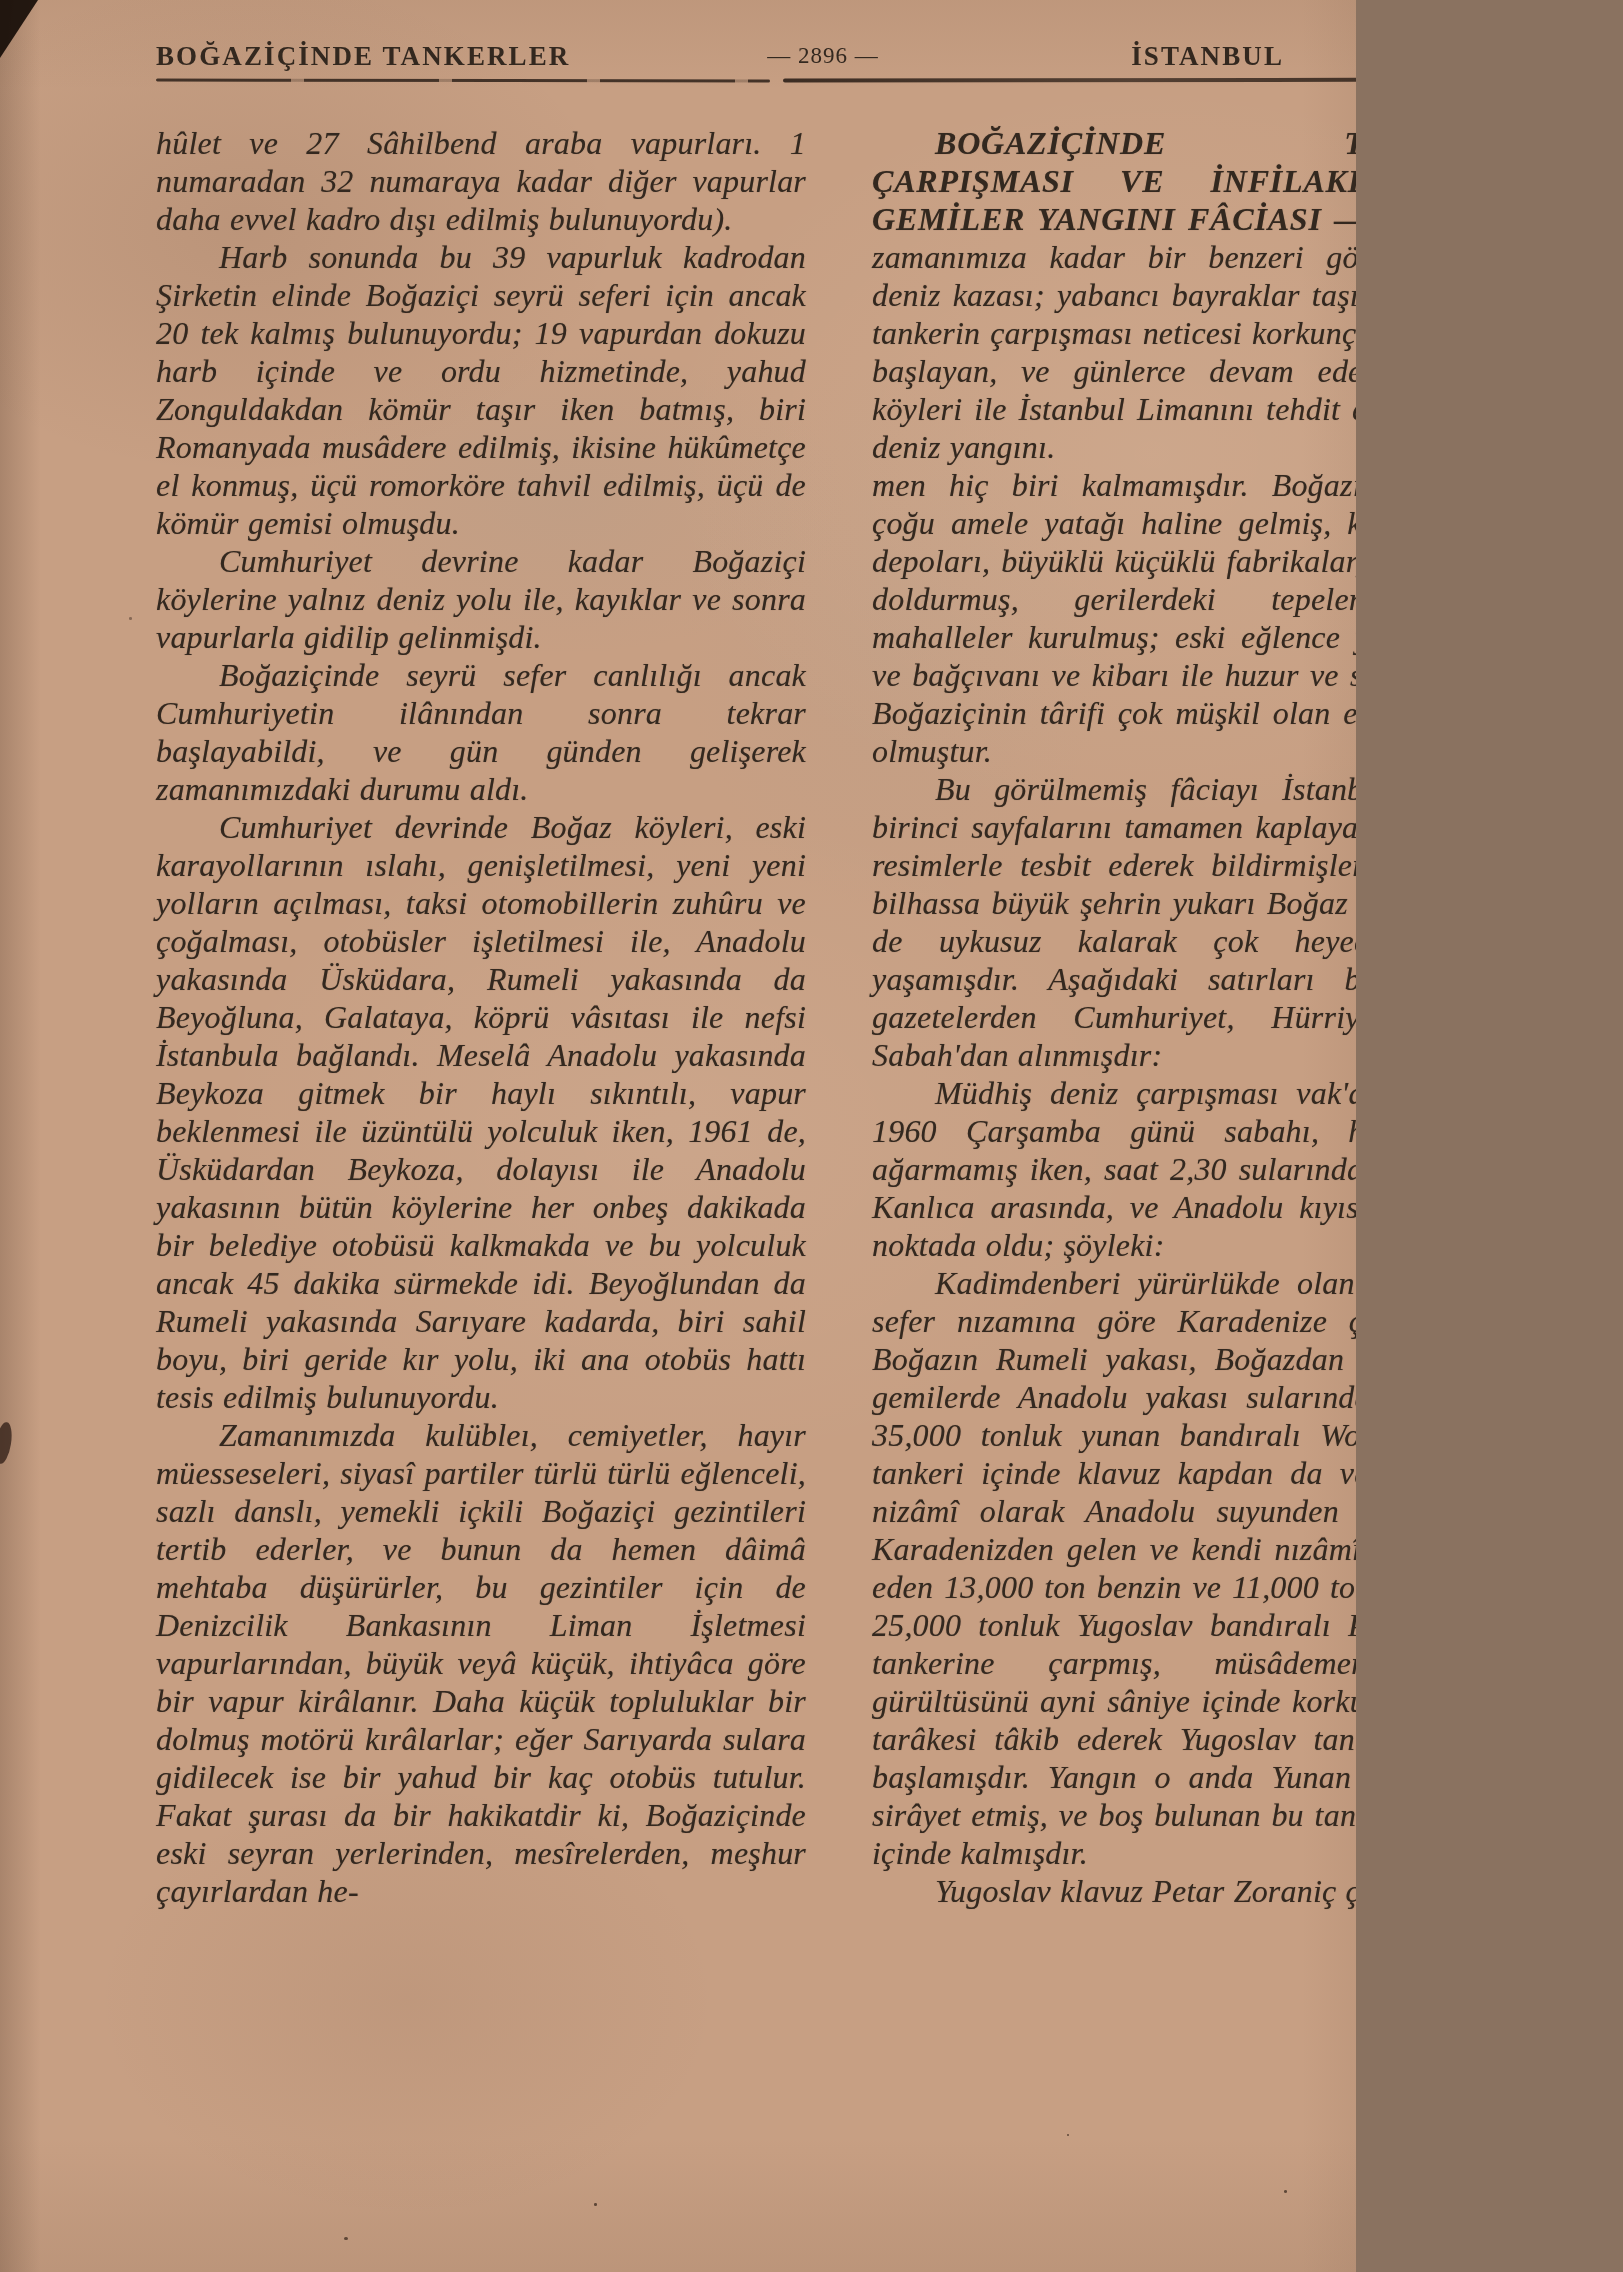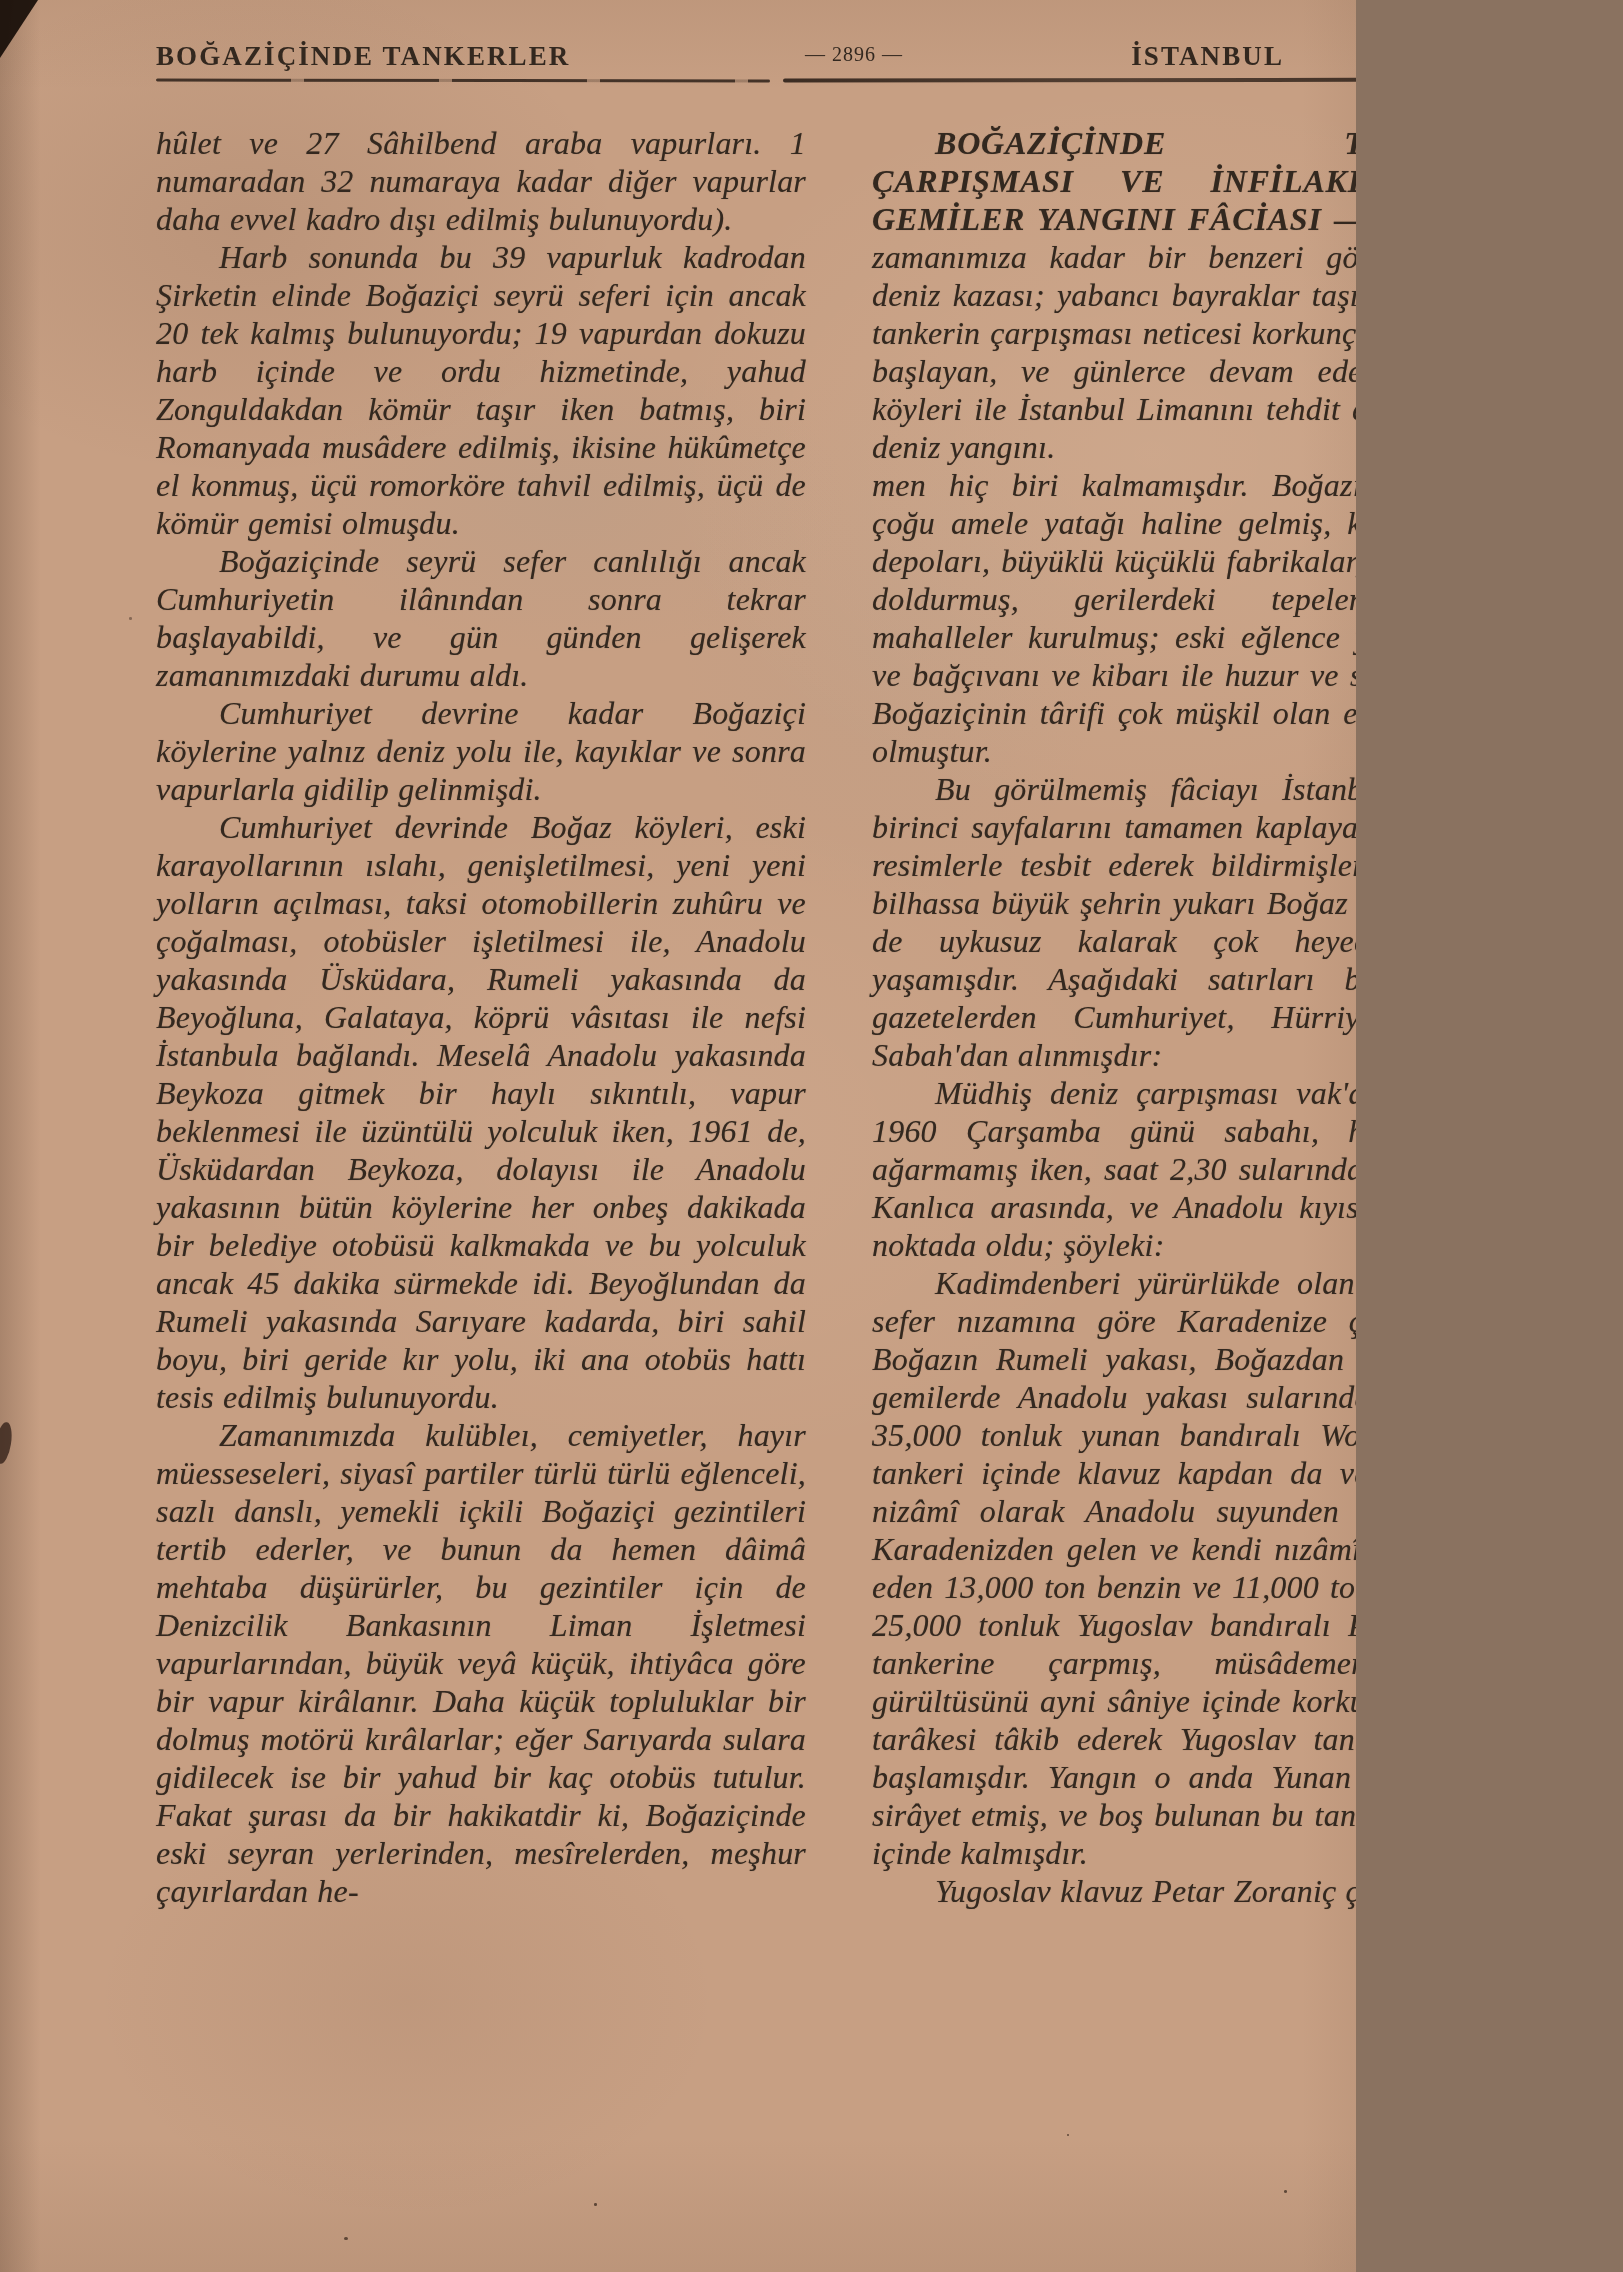--- a/index.html
+++ b/index.html
@@ -20,21 +20,21 @@
       radial-gradient(364px 468px at 66% 28%, rgba(150,155,150,.08), transparent 60%),
       radial-gradient(520px 364px at 30% 88%, rgba(96,66,46,.08), transparent 60%),
       linear-gradient(90deg, rgba(60,38,26,.22), rgba(60,38,26,0) 3%),
       linear-gradient(270deg, rgba(120,90,70,.10), rgba(120,90,70,0) 4%),
       linear-gradient(0deg, rgba(90,60,40,.10), rgba(90,60,40,0) 6%),
       linear-gradient(180deg, rgba(90,60,40,.08), rgba(90,60,40,0) 4%);
     color:var(--ink,#33281f);
   }
   .running-header{position:absolute;top:41px;left:0;width:100%;height:36px;}
   .rh-left{position:absolute;left:156px;top:0;font-weight:bold;font-size:27px;letter-spacing:2.1px;}
-  .rh-center{position:absolute;left:750px;top:2.1px;width:208px;text-align:center;font-size:20px;letter-spacing:1px;}
+  .rh-center{position:absolute;left:719px;top:2.1px;width:208px;text-align:center;font-size:23px;letter-spacing:1px;}
   .rh-right{position:absolute;right:72px;top:0;font-weight:bold;font-size:27px;letter-spacing:2.1px;margin-left:38px;}
   .header-rule{position:absolute;top:77px;left:156px;width:1399px;height:6.2px;}
   .header-rule .seg1{
     position:absolute;left:0;top:1.6px;height:2.6px;width:614px;
     background:repeating-linear-gradient(90deg, rgba(45,32,24,.85) 0 135px, rgba(45,32,24,.25) 135px 148px);
     border-radius:1.6px;transform:rotate(.08deg);
   }
   .header-rule .seg2{
     position:absolute;left:627px;top:0.5px;height:4.2px;width:772px;
     background:linear-gradient(90deg, rgba(45,32,24,.9), rgba(45,32,24,.75) 45%, rgba(45,32,24,.92));
@@ -83,22 +83,22 @@
 
   <div class="header-rule">
     <div class="seg1"></div>
     <div class="seg2"></div>
   </div>
 
   <div class="columns">
     <div class="col col-left">
         <p class="para">hûlet ve 27 Sâhilbend araba vapurları. 1 numaradan 32 numaraya kadar diğer vapurlar daha evvel kadro dışı edilmiş bulunuyordu).</p>
         <p class="para indent">Harb sonunda bu 39 vapurluk kadrodan Şirketin elinde Boğaziçi seyrü seferi için ancak 20 tek kalmış bulunuyordu; 19 vapurdan dokuzu harb içinde ve ordu hizmetinde, yahud Zonguldakdan kömür taşır iken batmış, biri Romanyada musâdere edilmiş, ikisine hükûmetçe el konmuş, üçü romorköre tahvil edilmiş, üçü de kömür gemisi olmuşdu.</p>
+        <p class="para indent">Cumhuriyet devrine kadar Boğaziçi köylerine yalnız deniz yolu ile, kayıklar ve sonra vapurlarla gidilip gelinmişdi.</p>
         <p class="para indent">Boğaziçinde seyrü sefer canlılığı ancak Cumhuriyetin ilânından sonra tekrar başlayabildi, ve gün günden gelişerek zamanımızdaki durumu aldı.</p>
-        <p class="para indent">Cumhuriyet devrine kadar Boğaziçi köylerine yalnız deniz yolu ile, kayıklar ve sonra vapurlarla gidilip gelinmişdi.</p>
         <p class="para indent">Cumhuriyet devrinde Boğaz köyleri, eski karayollarının ıslahı, genişletilmesi, yeni yeni yolların açılması, taksi otomobillerin zuhûru ve çoğalması, otobüsler işletilmesi ile, Anadolu yakasında Üsküdara, Rumeli yakasında da Beyoğluna, Galataya, köprü vâsıtası ile nefsi İstanbula bağlandı. Meselâ Anadolu yakasında Beykoza gitmek bir haylı sıkıntılı, vapur beklenmesi ile üzüntülü yolculuk iken, 1961 de, Üsküdardan Beykoza, dolayısı ile Anadolu yakasının bütün köylerine her onbeş dakikada bir belediye otobüsü kalkmakda ve bu yolculuk ancak 45 dakika sürmekde idi. Beyoğlundan da Rumeli yakasında Sarıyare kadarda, biri sahil boyu, biri geride kır yolu, iki ana otobüs hattı tesis edilmiş bulunuyordu.</p>
         <p class="para indent">Zamanımızda kulübleı, cemiyetler, hayır müesseseleri, siyasî partiler türlü türlü eğlenceli, sazlı danslı, yemekli içkili Boğaziçi gezintileri tertib ederler, ve bunun da hemen dâimâ mehtaba düşürürler, bu gezintiler için de Denizcilik Bankasının Liman İşletmesi vapurlarından, büyük veyâ küçük, ihtiyâca göre bir vapur kirâlanır. Daha küçük topluluklar bir dolmuş motörü kırâlarlar; eğer Sarıyarda sulara gidilecek ise bir yahud bir kaç otobüs tutulur. Fakat şurası da bir hakikatdir ki, Boğaziçinde eski seyran yerlerinden, mesîrelerden, meşhur çayırlardan he-</p>
       </div>
     <div class="col col-right">
         <p class="para indent"><b>BOĞAZİÇİNDE TANKERLER ÇARPIŞMASI VE İNFİLAKLI BÜYÜK GEMİLER YANGINI FÂCİASI — </b>Boğaziçinde zamanımıza kadar bir benzeri görülmemiş bir deniz kazası; yabancı bayraklar taşıyan iki büyük tankerin çarpışması neticesi korkunç bir infilâk ile başlayan, ve günlerce devam ederek Boğaziçi köyleri ile İstanbul Limanını tehdit etmiş olan bir deniz yangını.</p>
         <p class="para">men hiç biri kalmamışdır. Boğaziçi köylerinin çoğu amele yatağı haline gelmiş, kıyıları kömür depoları, büyüklü küçüklü fabrikalar, gaz depoları doldurmuş, gerilerdeki tepelerde mantar mahalleler kurulmuş; eski eğlence yeri, balıkcısı ve bağçıvanı ve kibarı ile huzur ve sükûn içindeki Boğaziçinin târifi çok müşkil olan eski ülkeri yok olmuştur.</p>
         <p class="para indent">Bu görülmemiş fâciayı İstanbul gazeteleri birinci sayfalarını tamamen kaplayan dehşet âver resimlerle tesbit ederek bildirmişler, İstanbul ve bilhassa büyük şehrin yukarı Boğaz halkı geceleri de uykusuz kalarak çok heyecanlı günler yaşamışdır. Aşağıdaki satırları büyük günlük gazetelerden Cumhuriyet, Hürriyet ve Yeni Sabah'dan alınmışdır:</p>
         <p class="para indent">Müdhiş deniz çarpışması vak'ası, 14 aralık 1960 Çarşamba günü sabahı, henüz ortalık ağarmamış iken, saat 2,30 sularında, Emirgân ile Kanlıca arasında, ve Anadolu kıyısına yakın bir noktada oldu; şöyleki:</p>
         <p class="para indent">Kadimdenberi yürürlükde olan Boğaz seyrü sefer nızamına göre Karadenize çıkan gemiler Boğazın Rumeli yakası, Boğazdan limana gelen gemilerde Anadolu yakası sularında seyrederler. 35,000 tonluk yunan bandıralı World Harmony tankeri içinde klavuz kapdan da var iken gayrî nizâmî olarak Anadolu suyunden seyretmiş, ve Karadenizden gelen ve kendi nızâmî yolunu tâkib eden 13,000 ton benzin ve 11,000 ton petrol yüklü 25,000 tonluk Yugoslav bandıralı Petar Zoraniç tankerine çarpmış, müsâdemenin müdhiş gürültüsünü ayni sâniye içinde korkunç bir infilâk tarâkesi tâkib ederek Yugoslav tankeri yanmaya başlamışdır. Yangın o anda Yunan tankerine de sirâyet etmiş, ve boş bulunan bu tanker de alevler içinde kalmışdır.</p>
         <p class="para indent">Yugoslav klavuz Petar Zoraniç çarpış-</p>

